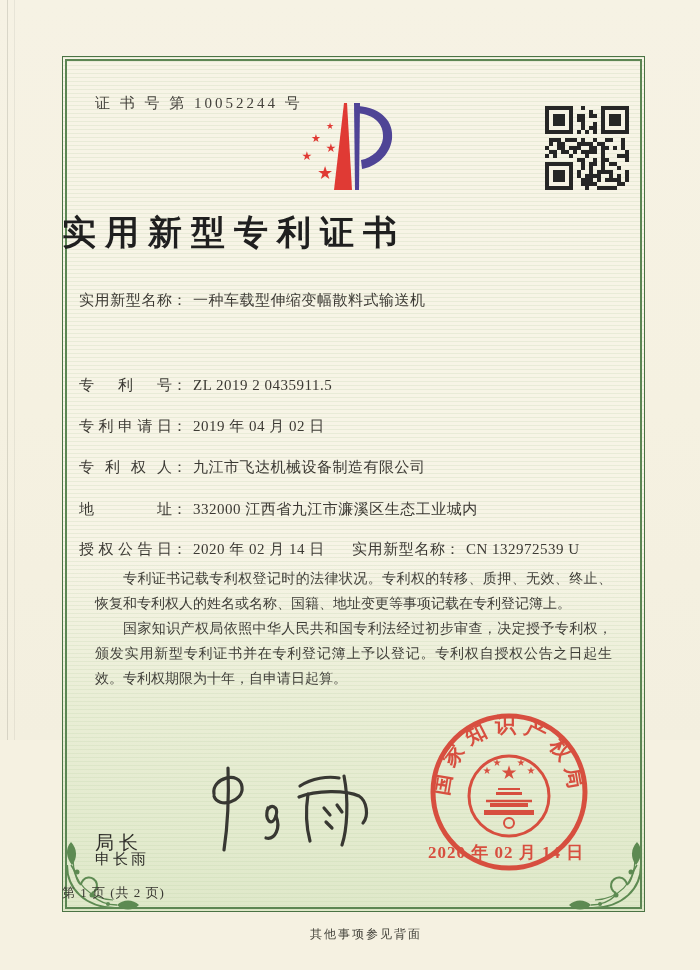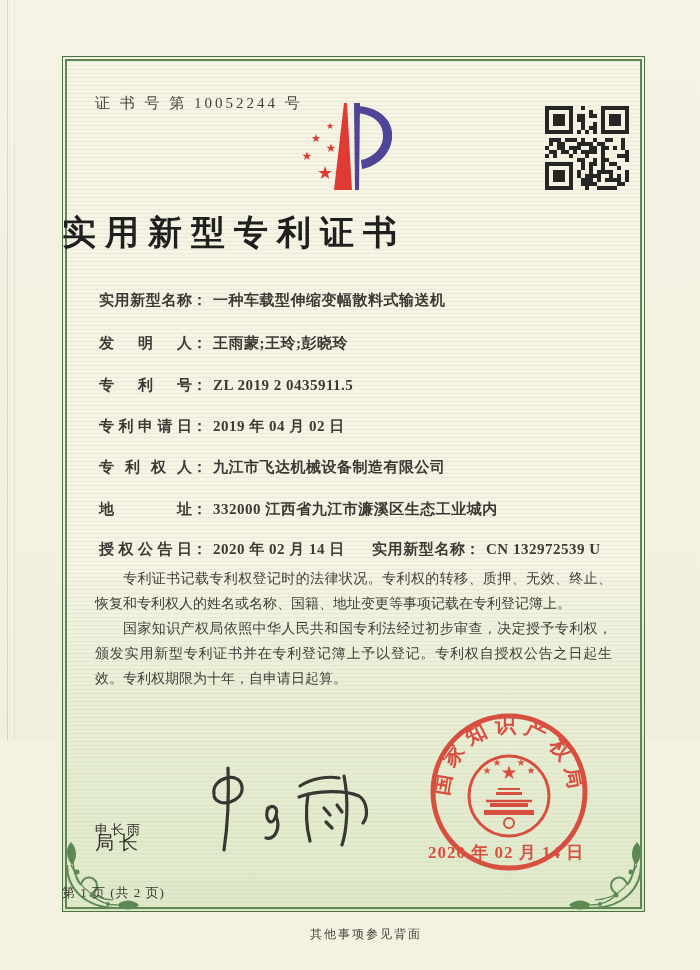--- a/index.html
+++ b/index.html
@@ -32,35 +32,35 @@
   .cert-no{position:absolute;left:95px;top:94px;font-size:15px;letter-spacing:3px;color:#44423c;}
 
   .logo{position:absolute;left:278px;top:98px;width:150px;height:100px;}
   .qr{position:absolute;left:545px;top:106px;width:84px;height:84px;}
 
   .title{
     position:absolute;left:62px;width:583px;top:210px;text-align:left;
     font-size:34px;font-weight:700;letter-spacing:9px;color:#1f1f1f;
   }
 
-  .field{position:absolute;left:99px;font-size:15px;color:#3c3a34;white-space:nowrap;font-weight:bold;}
+  .field{position:absolute;left:79px;font-size:15px;color:#3c3a34;white-space:nowrap;}
   .flabel{display:inline-block;width:93px;text-align:justify;text-align-last:justify;vertical-align:bottom;}
   .fcolon{display:inline-block;margin-right:6px;}
   .fvalue{letter-spacing:.5px;}
   .pair2{position:absolute;left:273px;top:0;white-space:nowrap;}
 
   .body-text{
     position:absolute;left:95px;top:566px;width:517px;
     font-size:14px;line-height:25px;color:#3f3e38;text-align:justify;
   }
   .body-text p{margin:0;text-indent:2em;}
 
   .officer{position:absolute;left:95px;color:#2e2d29;}
   .officer.title-line{top:830px;font-size:19px;letter-spacing:5px;}
-  .officer.name-line{top:821px;font-size:13px;letter-spacing:3px;}
+  .officer.name-line{top:850px;font-size:15px;letter-spacing:3px;}
 
   .signature{position:absolute;left:196px;top:756px;width:180px;height:102px;}
 
   .seal{position:absolute;left:420px;top:710px;width:178px;height:172px;}
 
   .page-info{position:absolute;left:62px;width:583px;top:884px;text-align:left;font-size:13px;color:#3a3933;letter-spacing:1px;}
   .back-note{position:absolute;left:16px;width:700px;top:926px;text-align:center;font-size:12px;color:#45443c;letter-spacing:2px;font-family:Liberation Mono, monospace;}
 
   .flourish{position:absolute;width:78px;height:72px;}
   .flourish.fl-left{left:63px;top:839px;}
@@ -238,23 +238,20 @@
           <rect x="68" y="80" width="4" height="4"></rect>
         </g>
     </svg>
   </div>
 
   <div class="title">实用新型专利证书</div>
 
   <div class="field" style="top:291px">
     <span class="flabel">实用新型名称</span><span class="fcolon">：</span><span class="fvalue">一种车载型伸缩变幅散料式输送机</span>
   </div>
-  <div class="field" style="top:334px">
-    <span class="flabel">发明人</span><span class="fcolon">：</span><span class="fvalue">王雨蒙;王玲;彭晓玲</span>
-  </div>
   <div class="field" style="top:376px">
     <span class="flabel">专利号</span><span class="fcolon">：</span><span class="fvalue">ZL 2019 2 0435911.5</span>
   </div>
   <div class="field" style="top:417px">
     <span class="flabel">专利申请日</span><span class="fcolon">：</span><span class="fvalue">2019 年 04 月 02 日</span>
   </div>
   <div class="field" style="top:458px">
     <span class="flabel">专利权人</span><span class="fcolon">：</span><span class="fvalue">九江市飞达机械设备制造有限公司</span>
   </div>
   <div class="field" style="top:500px">

